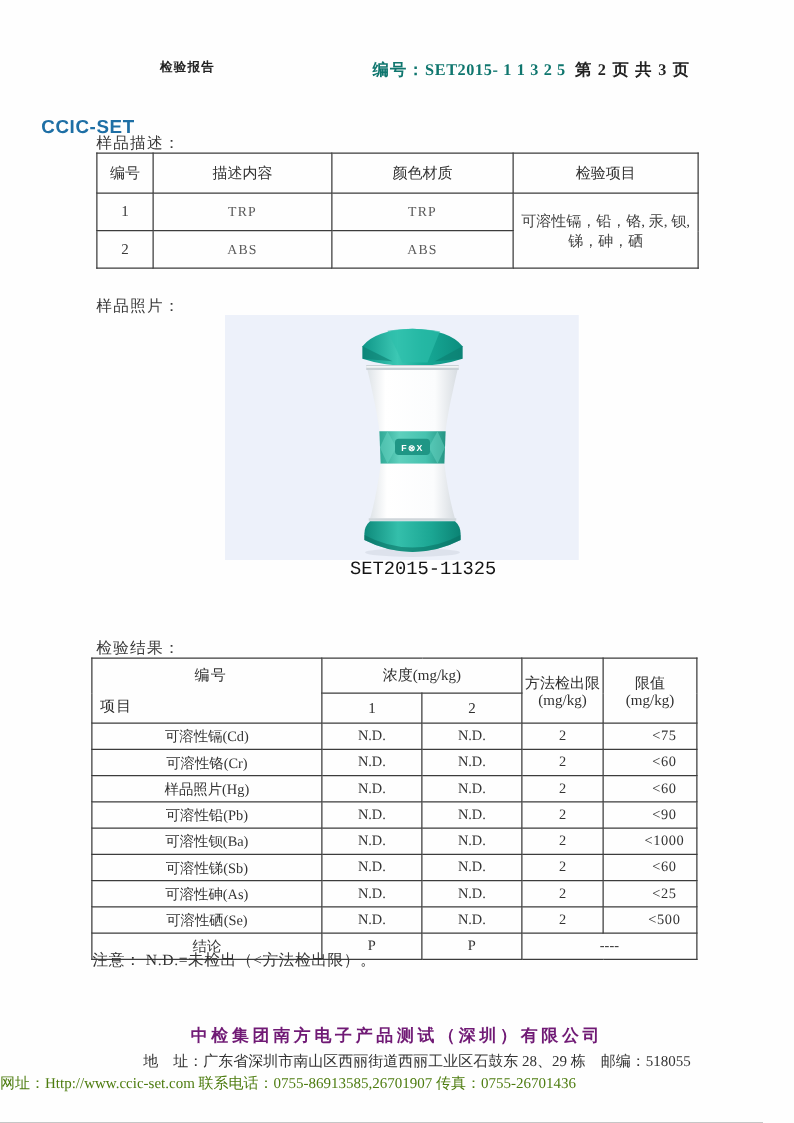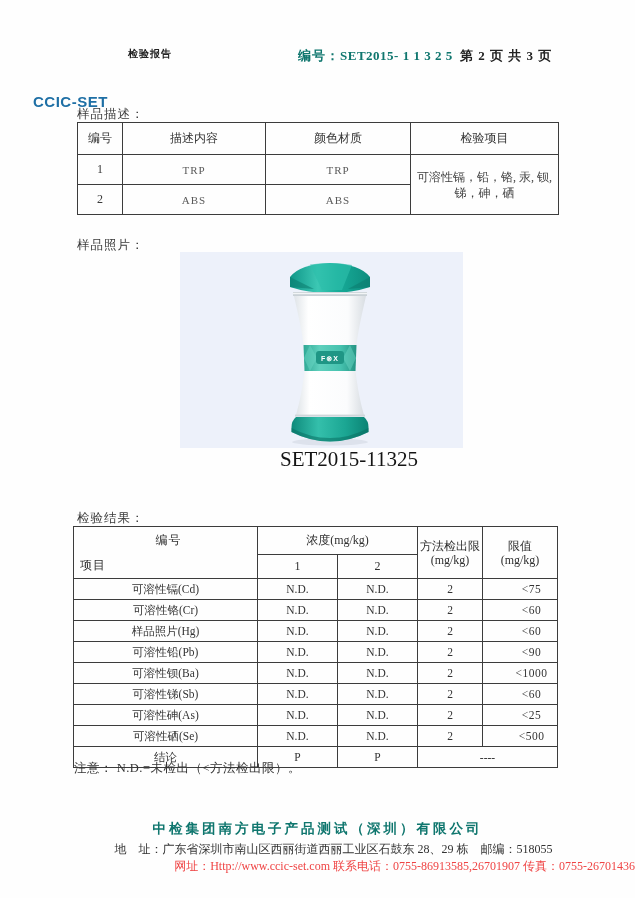--- a/index.html
+++ b/index.html
@@ -39,45 +39,45 @@
   .sample-table td{height:29px;color:#3a3a3a;}
   .sample-table tr.hdr td{height:31px;color:#333;}
   .sample-table .latin{font-size:11px;color:#5a5a5a;letter-spacing:1px;}
   .sample-table .test-items{font-size:12px;color:#3f3f3f;line-height:16px;}
 
   
   .photo-area{position:absolute;left:180px;top:252px;width:283px;height:196px;background:#edf1fa;}
   .product-svg{position:absolute;left:100px;top:8px;}
   .photo-caption{
     position:absolute;left:280px;top:447px;
-    font-family:Liberation Serif, serif;
-    font-size:21px;color:#141414;letter-spacing:0px;text-align:center;
+    font-family:Liberation Mono, monospace;
+    font-size:15px;color:#141414;letter-spacing:0px;text-align:center;
   }
 
   
   .results-table{position:absolute;left:73px;top:526px;width:484px;font-size:12px;}
   .results-table thead td{color:#2f2f2f;}
   .results-table tr.h1 td{height:27px;}
   .results-table tr.h2 td{height:23px;}
   .results-table tbody td{height:20px;font-size:11.5px;color:#333;}
   .results-table .two-line{line-height:14px;font-size:12px;margin-top:36px;}
   .corner{position:relative;}
   .corner .c-top{position:absolute;top:5px;left:50%;transform:translateX(-38%);letter-spacing:1px;}
   .corner .c-bottom{position:absolute;bottom:4px;left:6px;letter-spacing:1px;}
   .td-limit{letter-spacing:0.5px;padding-left:25px;}
 
   .note-text{position:absolute;left:74px;top:760px;font-size:12.5px;color:#333;letter-spacing:0.5px;}
 
   
   .footer-company{
     position:absolute;left:0;top:820px;width:635px;text-align:center;
-    font-size:13.5px;font-weight:bold;color:#0f766e;letter-spacing:3px;
+    font-size:13.5px;font-weight:bold;color:#701a75;letter-spacing:3px;
   }
   .footer-address{position:absolute;left:16px;top:841px;width:635px;text-align:center;font-size:12px;color:#333;}
-  .footer-contact{position:absolute;left:0;top:858px;width:635px;text-align:right;font-size:12px;color:#ef4444;}
+  .footer-contact{position:absolute;left:0;top:858px;width:635px;text-align:left;font-size:12px;color:#4d7c0f;}
 </style>
 </head>
 <body>
 
 <div class="page">
 
   <div class="logo-caption">CCIC-SET</div>
 
   <div class="report-title">检验报告</div>
   <div class="report-no">

